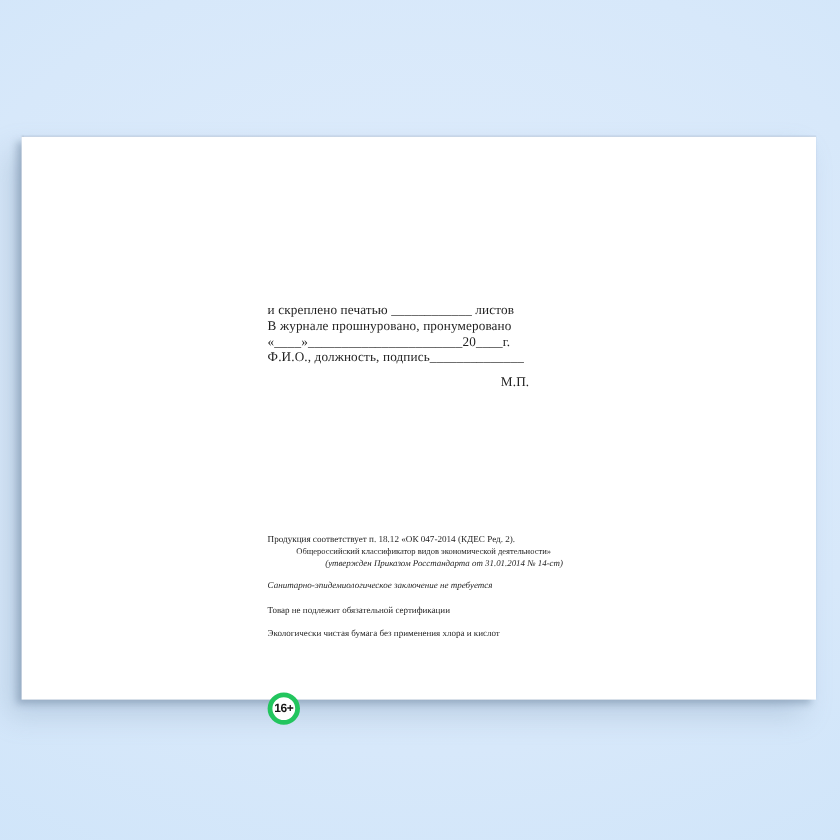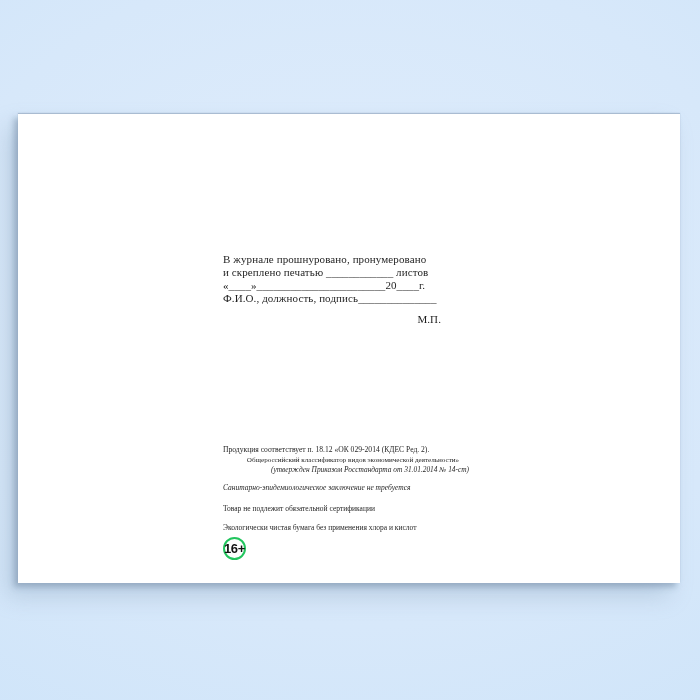--- a/index.html
+++ b/index.html
@@ -63,32 +63,33 @@
   .note.ecology  { margin-top: 9px; }
   
   .age-row {
     margin-top: 4px;
     display: flex;
     align-items: flex-start;
   }
   .badge {
     width: 19px;
     height: 19px;
-    border: 2px solid #22c55e;
+    border: 4px solid #22c55e;
     border-radius: 50%;
     display: flex;
     align-items: center;
     justify-content: center;
     font-family: "Liberation Sans", sans-serif;
     font-weight: bold;
-    font-size: 13px;
+    font-size: 10px;
     letter-spacing: -0.3px;
     color: #141414;
     background: #ffffff;
     box-sizing: content-box;
+    margin-top: 40px;
   }
   .age-text { margin-left: 10px; padding-top: 3px; }
   .age-label {
     font-size: 8.4px;
     line-height: 10px;
     letter-spacing: 0.4px;
   }
   .age-law {
     font-size: 5.6px;
     line-height: 7px;
@@ -96,29 +97,29 @@
     margin-top: 1px;
   }
 </style>
 </head>
 <body>
 
 <div class="scene">
   <div class="page">
 
     <div class="cert">
+      <div>и скреплено печатью ____________ листов</div>
       <div>В журнале прошнуровано, пронумеровано</div>
-      <div>и скреплено печатью ____________ листов</div>
       <div>«____»_______________________20____г.</div>
       <div>Ф.И.О., должность, подпись______________</div>
       <div class="seal">М.П.</div>
     </div>
 
     <div class="compliance">
-      <div class="std1">Продукция соответствует п. 18.12 «ОК 029-2014 (КДЕС Ред. 2).</div>
+      <div class="std1">Продукция соответствует п. 18.12 «ОК 047-2014 (КДЕС Ред. 2).</div>
       <div class="std2">Общероссийский классификатор видов экономической деятельности»</div>
       <div class="std3">(утвержден Приказом Росстандарта от 31.01.2014 № 14-ст)</div>
       <div class="note sanitary">Санитарно-эпидемиологическое заключение не требуется</div>
       <div class="note certif">Товар не подлежит обязательной сертификации</div>
       <div class="note ecology">Экологически чистая бумага без применения хлора и кислот</div>
 
       <div class="age-row">
         <div class="badge">
           <span>16+</span>
         </div>

